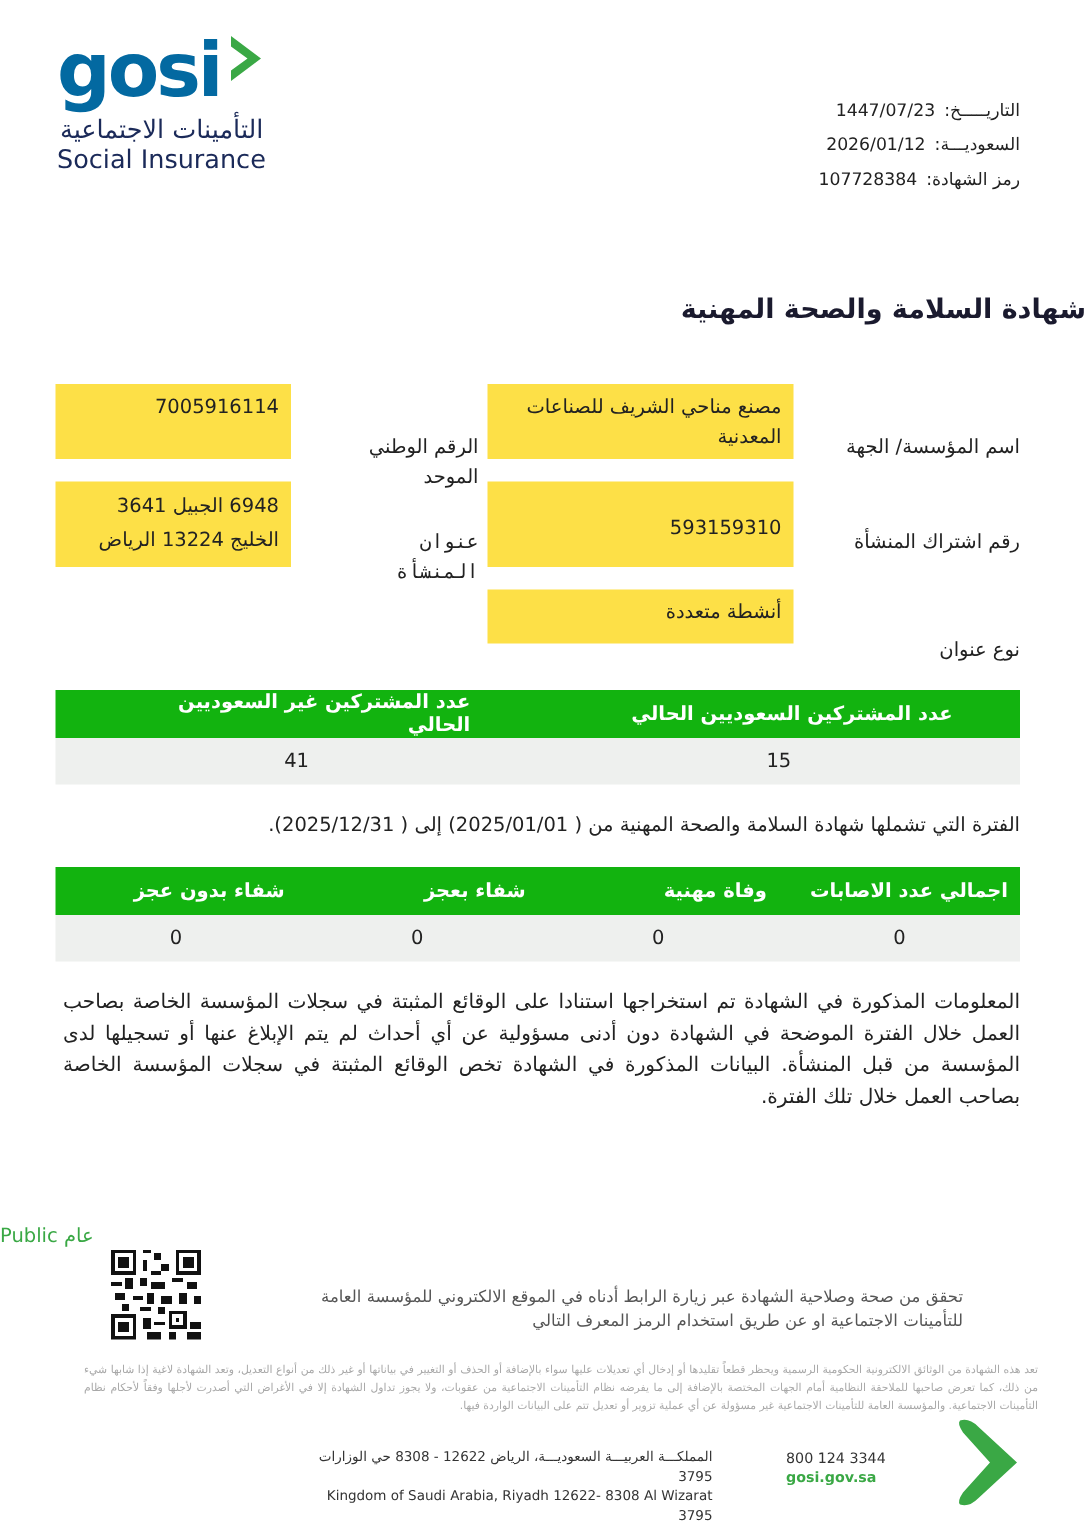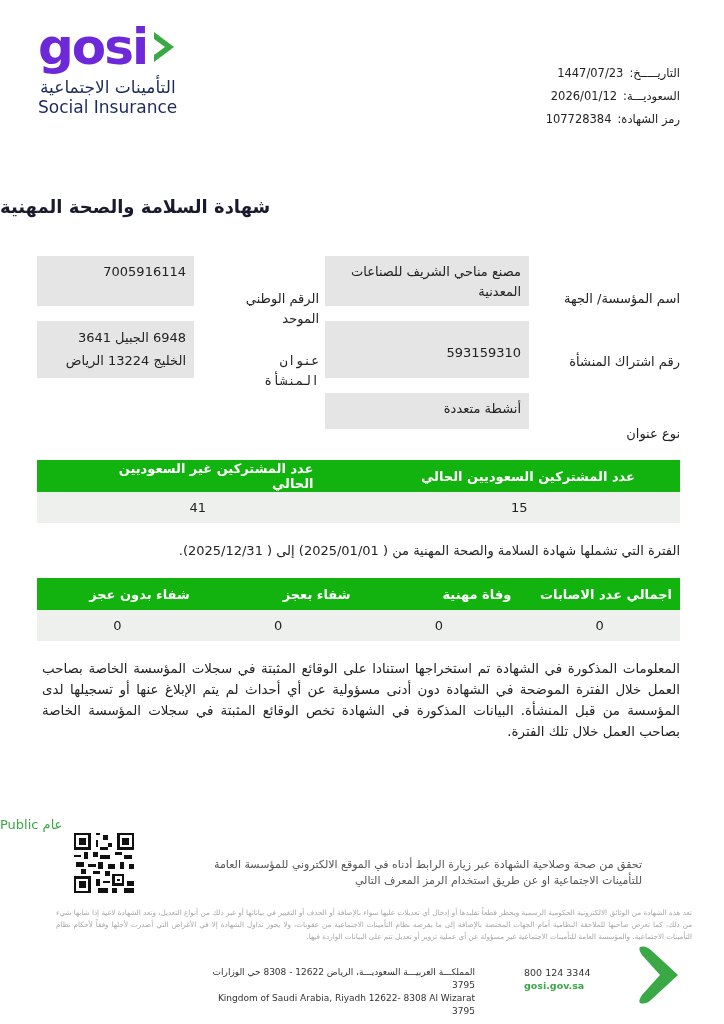--- a/index.html
+++ b/index.html
@@ -2,36 +2,36 @@
 <html><head>
 <meta charset="utf-8">
 <style>
   html, body { margin:0; padding:0; }
   body { width:724px; height:1024px; background:#ffffff; position:relative; overflow:hidden;
          font-family:"DejaVu Sans", sans-serif; color:#1e1e1e; }
   .abs { position:absolute; }
 
   
   .logo { left:38px; top:22px; width:170px; }
-  .logo-word { font-family:"DejaVu Sans", sans-serif; font-weight:bold; font-size:50px; color:#6d28d9; letter-spacing:-2px; line-height:50px; display:flex; align-items:center; }
+  .logo-word { font-family:"DejaVu Sans", sans-serif; font-weight:bold; font-size:50px; color:#0369a1; letter-spacing:-2px; line-height:50px; display:flex; align-items:flex-start; }
   .logo-arrow { width:26px; height:34px; margin-left:4px; }
   .logo-ar { font-size:17px; color:#1b2a59; direction:rtl; text-align:left; margin-top:6px; line-height:18px; padding-left:2px;}
   .logo-en { font-size:17px; color:#1b2a59; line-height:22px; }
 
   
   .meta { right:44px; top:62px; width:170px; direction:rtl; font-size:11.5px; line-height:23px; }
   .meta-row { display:flex; justify-content:flex-start; gap:6px; }
   .meta-label { color:#222; }
   .meta-val { color:#222; direction:ltr; }
 
-  .title { left:0; right:0; top:196px; text-align:left; font-weight:bold; font-size:18px; color:#1a1a2e; direction:rtl; }
+  .title { left:0; right:0; top:196px; text-align:right; font-weight:bold; font-size:18px; color:#1a1a2e; direction:rtl; }
 
   
   .label { font-size:13px; direction:rtl; text-align:right; color:#222; line-height:20px;margin-top:24px; }
-  .cell { background:#e5e5e5; font-size:13px; direction:rtl; text-align:right; color:#222; line-height:20px; box-sizing:border-box; padding:6px 8px; }
+  .cell { background:#fde047; font-size:13px; direction:rtl; text-align:right; color:#222; line-height:20px; box-sizing:border-box; padding:6px 8px; }
 
   
   .gtable { left:37px; width:643px; direction:rtl; }
   .gh { background:#12b30f; color:#fff; font-weight:bold; font-size:13px; display:flex; height:32px; align-items:center; }
   .gr { background:#eef0ee; display:flex; height:31px; align-items:center; font-size:13px; color:#222; }
   .gh > div, .gr > div { flex:1; }
   .t1 .gh > div { text-align:right; padding-right:45px;padding-left:36px; }
   .t1 .gr > div { text-align:center; }
   .t2 .gh > div { text-align:right; padding-right:8px; }
   .t2 .gr > div { text-align:center; }

